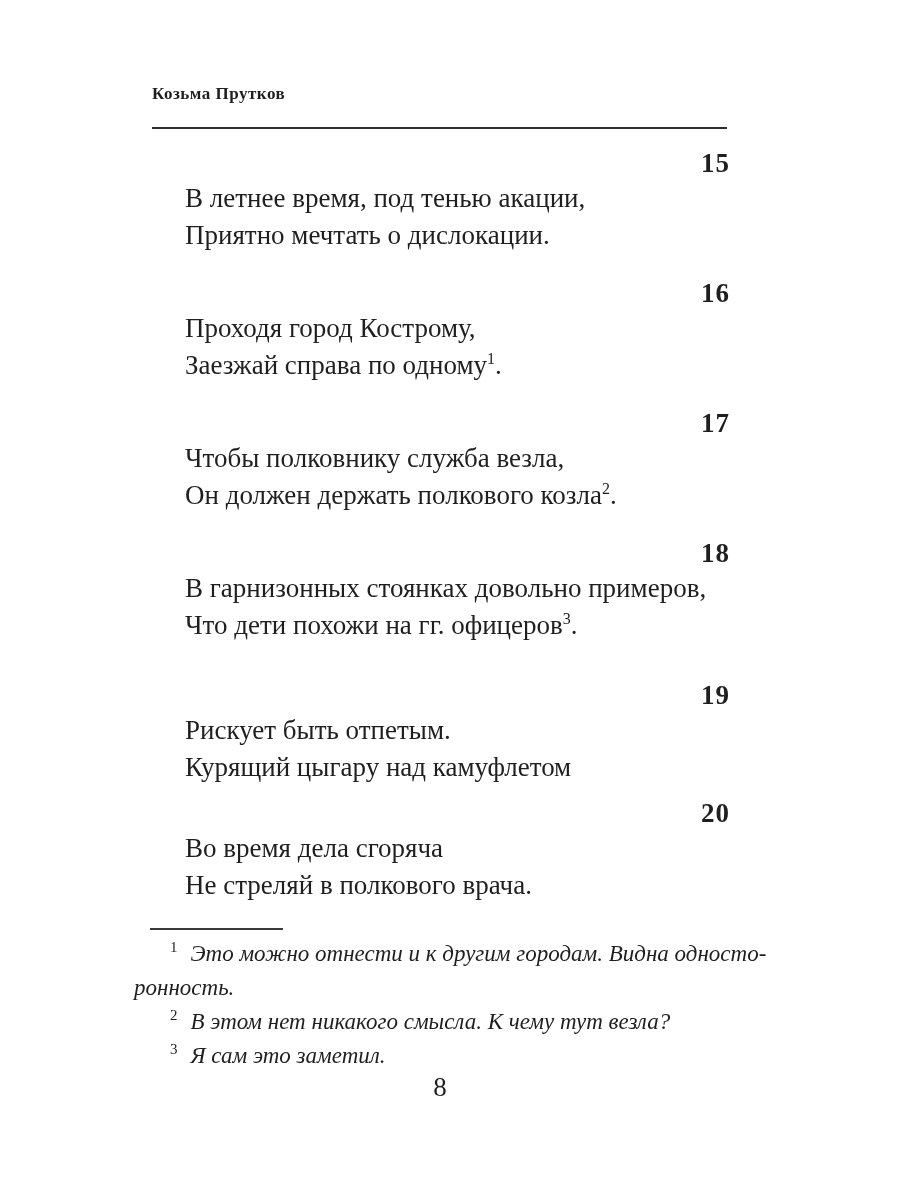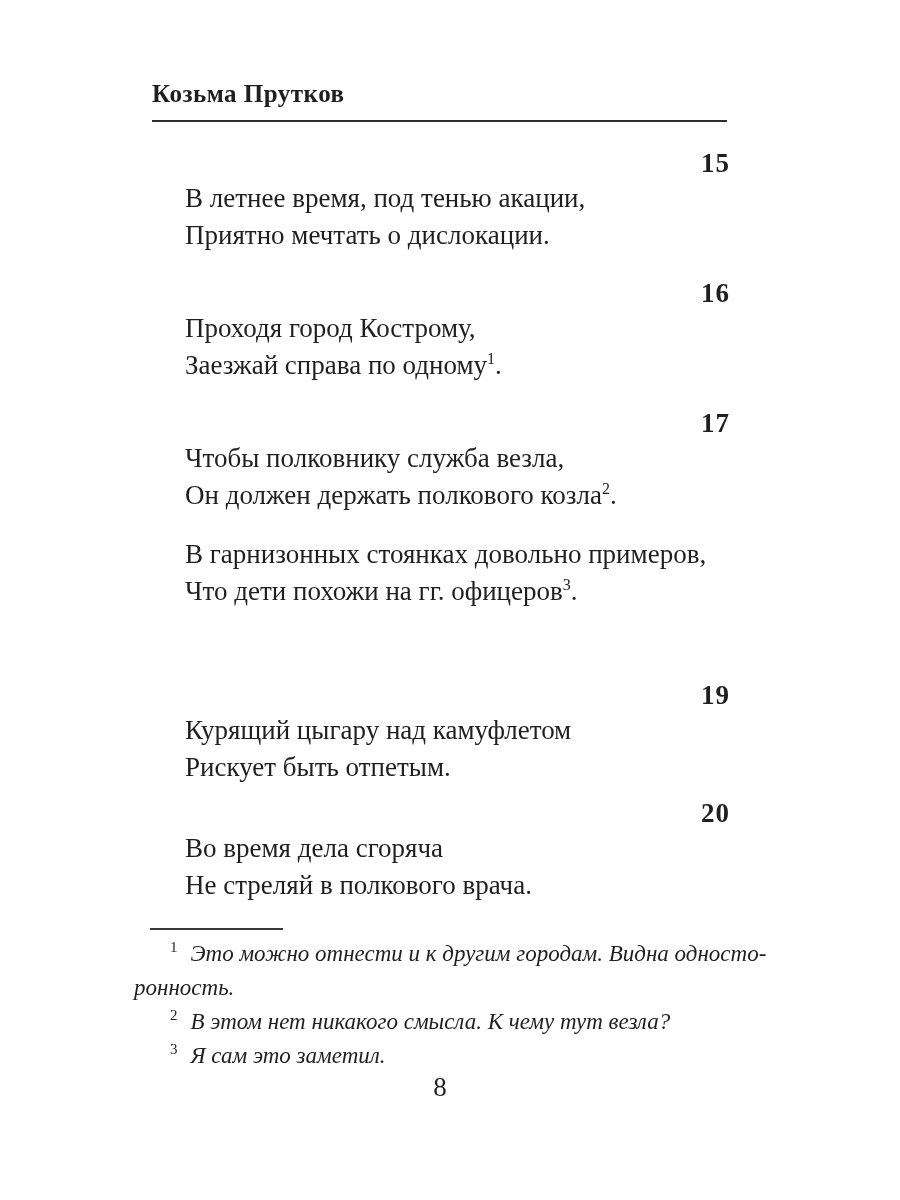--- a/index.html
+++ b/index.html
@@ -14,24 +14,24 @@
     background: #ffffff;
     color: #1f1f1f;
     font-family: "Liberation Serif", "DejaVu Serif", serif;
     overflow: hidden;
   }
   .running-head {
     position: absolute;
     left: 152px;
     top: 81px;
     width: 575px;
-    font-size: 25px;
+    font-size: 17px;
     font-weight: bold;
     line-height: 26px;
-    padding-bottom: 13px;
+    padding-bottom: 20px;
     border-bottom: 2px solid #2e2e2e;
     letter-spacing: 0.5px;
   }
   .verse {
     position: absolute;
     left: 150px;
     width: 580px;
   }
   .verse-number {
     text-align: right;
@@ -117,30 +117,31 @@
         </div>
       </div>
       <div class="verse" style="top: 406px;">
         <div class="verse-number">17</div>
         <div class="verse-lines">
           <div class="verse-line"><span>Чтобы полковнику служба везла,</span></div>
           <div class="verse-line"><span>Он должен держать полкового козла</span><sup>2</sup><span>.</span></div>
         </div>
       </div>
       <div class="verse" style="top: 536px;">
+        <div class="verse-number">18</div>
         <div class="verse-lines">
           <div class="verse-line"><span>В гарнизонных стоянках довольно примеров,</span></div>
           <div class="verse-line"><span>Что дети похожи на гг. офицеров</span><sup>3</sup><span>.</span></div>
         </div>
       </div>
       <div class="verse" style="top: 678px;">
         <div class="verse-number">19</div>
         <div class="verse-lines">
+          <div class="verse-line"><span>Рискует быть отпетым.</span></div>
           <div class="verse-line"><span>Курящий цыгару над камуфлетом</span></div>
-          <div class="verse-line"><span>Рискует быть отпетым.</span></div>
         </div>
       </div>
       <div class="verse" style="top: 796px;">
         <div class="verse-number">20</div>
         <div class="verse-lines">
           <div class="verse-line"><span>Во время дела сгоряча</span></div>
           <div class="verse-line"><span>Не стреляй в полкового врача.</span></div>
         </div>
       </div>
     </main>

